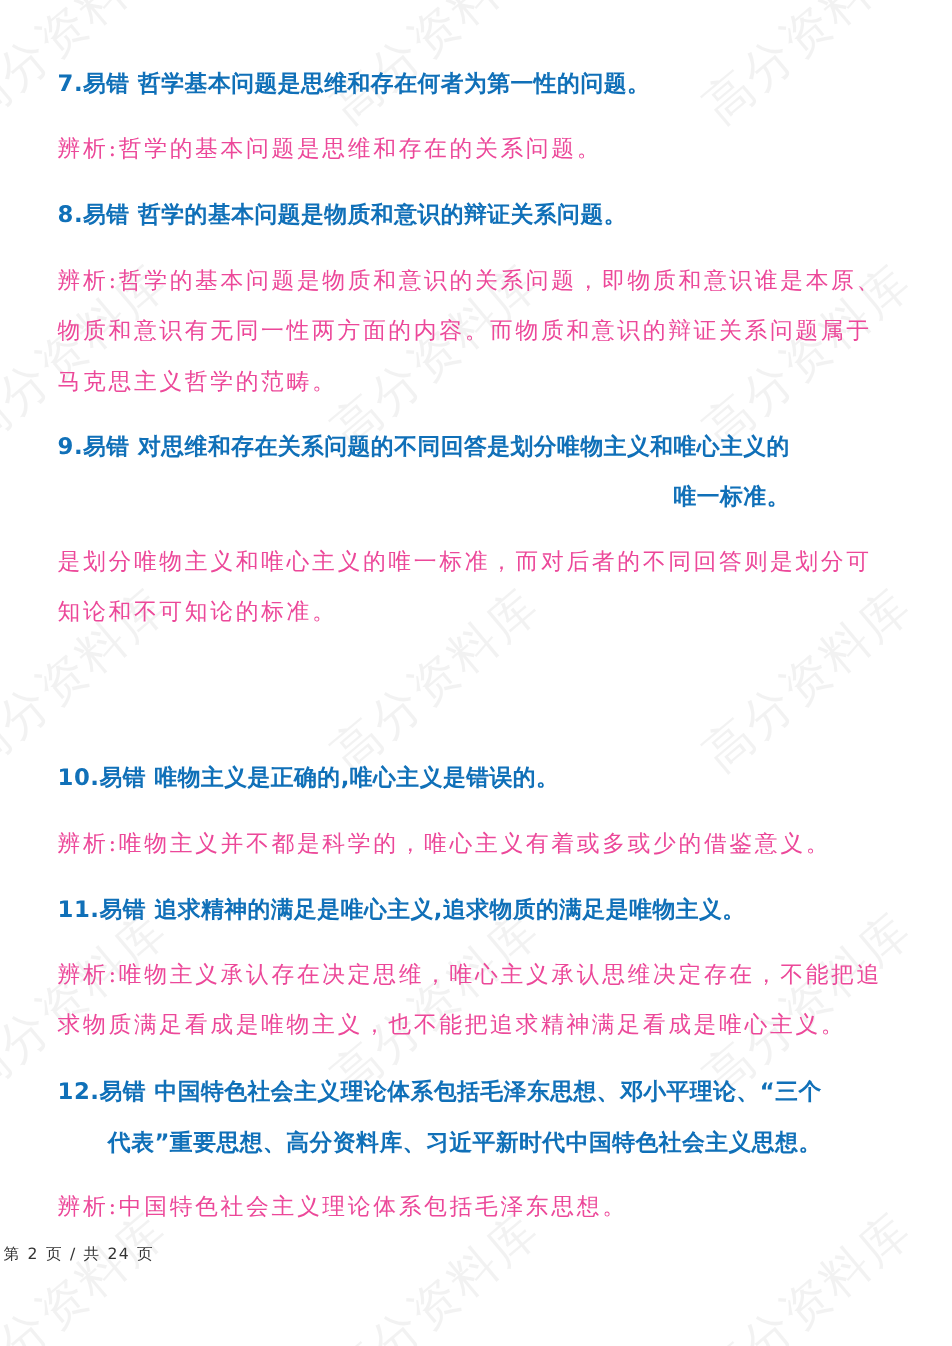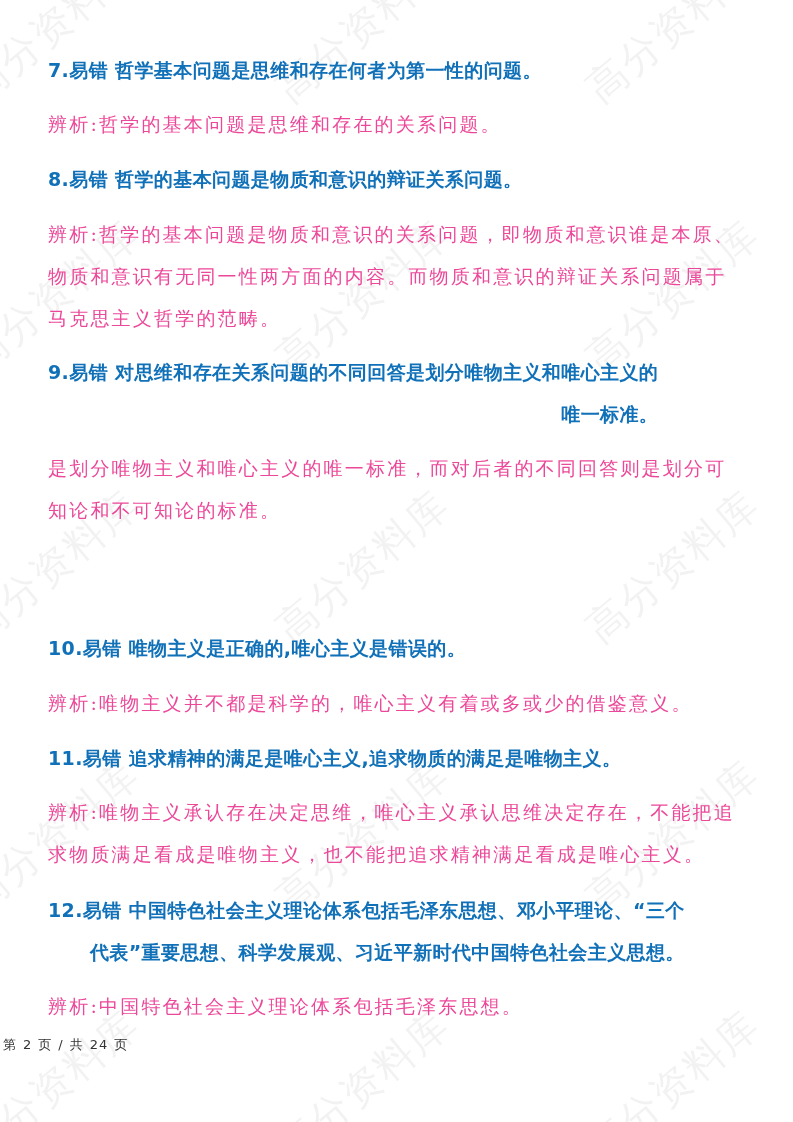--- a/index.html
+++ b/index.html
@@ -113,21 +113,21 @@
   <div class="heading" style="top:737px;">
     <span class="line">11.易错  追求精神的满足是唯心主义,追求物质的满足是唯物主义。</span>
   </div>
   <div class="para" style="top:791px;">
     <span class="line">辨析:唯物主义承认存在决定思维，唯心主义承认思维决定存在，不能把追</span>
     <span class="line">求物质满足看成是唯物主义，也不能把追求精神满足看成是唯心主义。</span>
   </div>
 
   <div class="heading" style="top:889px;">
     <span class="line">12.易错 中国特色社会主义理论体系包括毛泽东思想、邓小平理论、“三个</span>
-    <span class="line">代表”重要思想、科学发展观、习近平新时代中国特色社会主义思想。</span>
+    <span class="line">代表”重要思想、高分资料库、习近平新时代中国特色社会主义思想。</span>
   </div>
   <div class="para" style="top:985px;">
     <span class="line">辨析:中国特色社会主义理论体系包括毛泽东思想。</span>
   </div>
 </div>
 
 <div class="footer">
   <span>第</span><span>2</span><span>页</span><span>/</span><span>共</span><span>24</span><span>页</span>
 </div>
 

